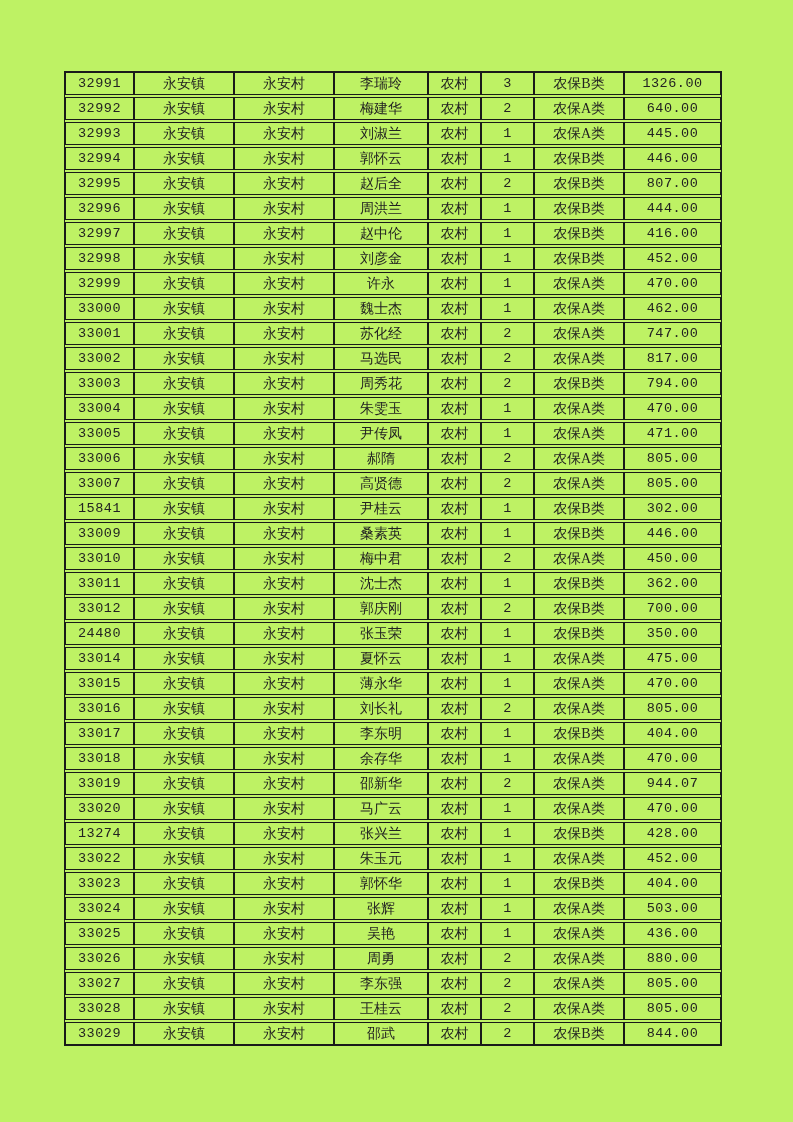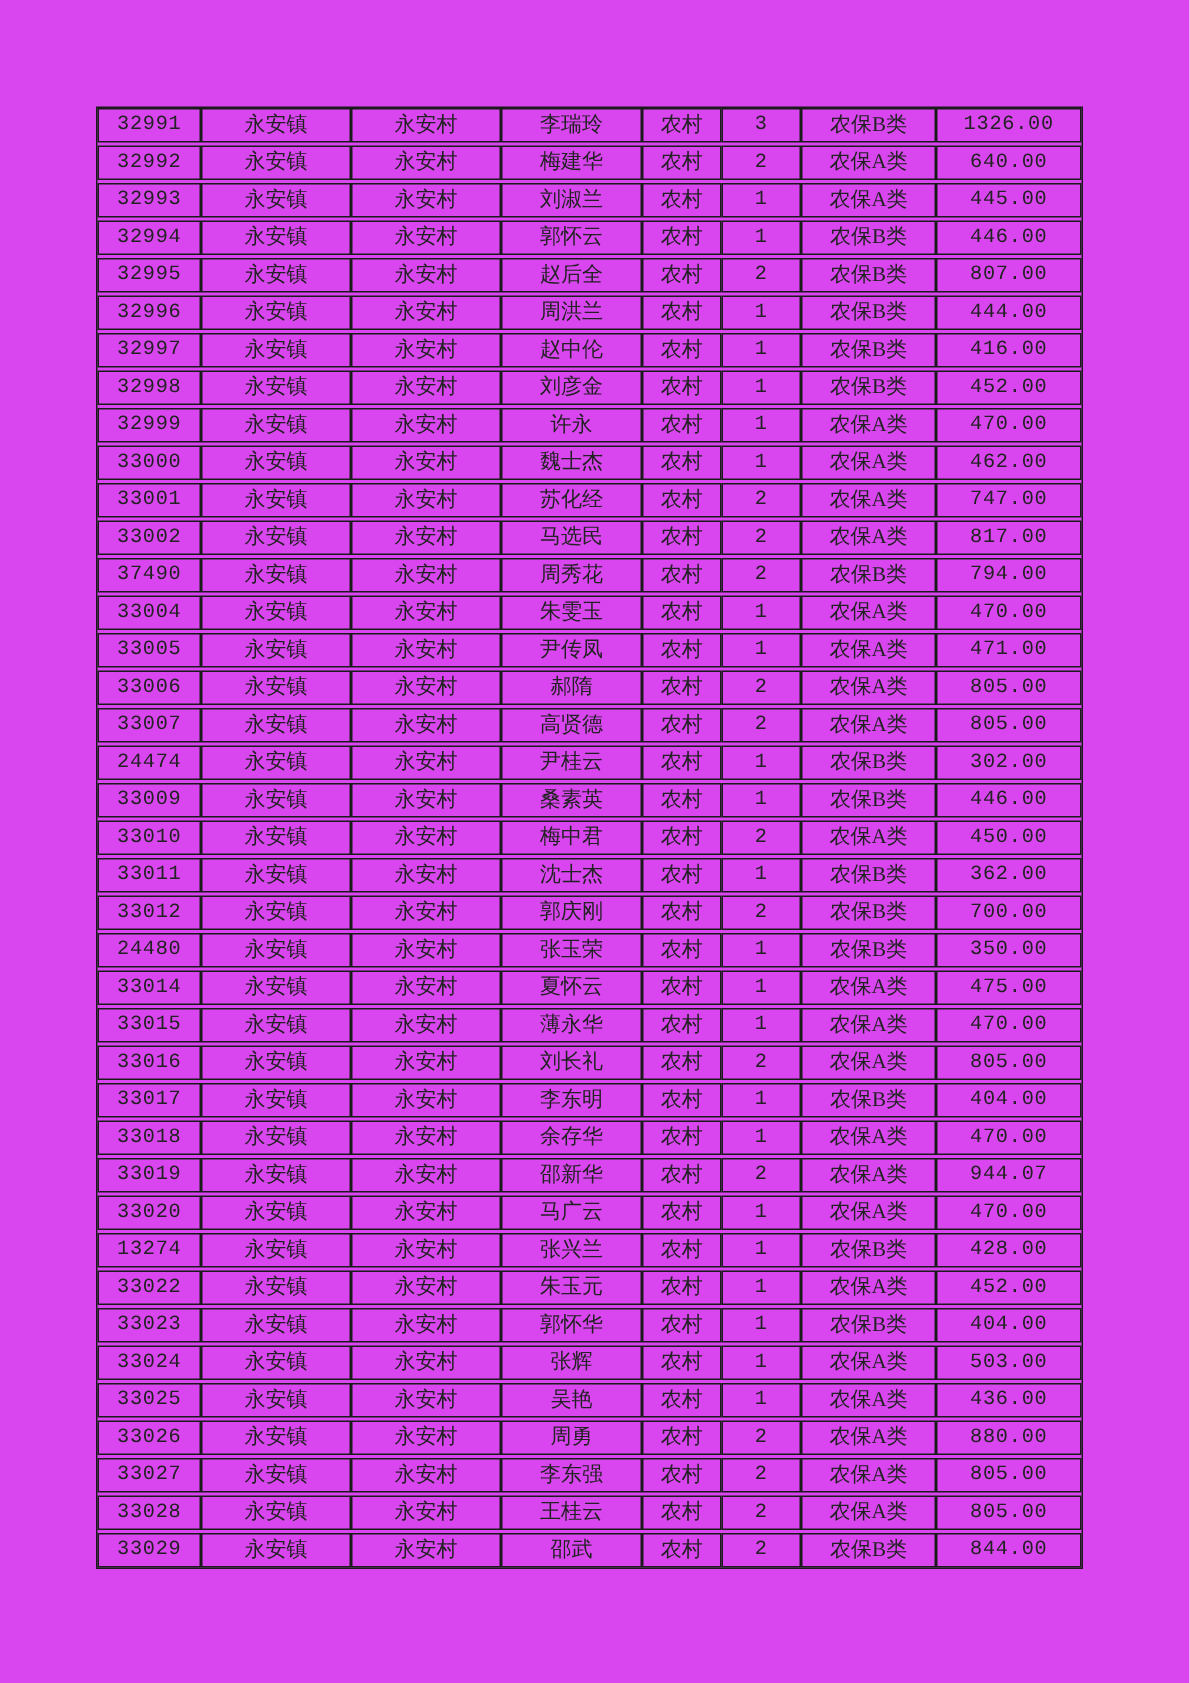--- a/index.html
+++ b/index.html
@@ -4,21 +4,21 @@
 <style>
   html, body {
     margin: 0;
     padding: 0;
     background: #ffffff;
   }
   .sheet {
     position: relative;
     width: 793px;
     height: 1122px;
-    background: #d946ef;
+    background: #bef264;
     overflow: hidden;
     font-family: "Liberation Serif", "DejaVu Serif", serif;
     color: #222222;
   }
   .records-table {
     position: absolute;
     left: 64px;
     top: 71px;
     width: 656px;
     border: 1px solid #1a1a1a;
@@ -187,21 +187,21 @@
     <div class="cell c-town">永安镇</div>
     <div class="cell c-village">永安村</div>
     <div class="cell c-name">马选民</div>
     <div class="cell c-type">农村</div>
     <div class="cell c-count num">2</div>
     <div class="cell c-category">农保A类</div>
     <div class="cell c-amount num">817.00</div>
   </div>
 
   <div class="row">
-    <div class="cell c-id num">37490</div>
+    <div class="cell c-id num">33003</div>
     <div class="cell c-town">永安镇</div>
     <div class="cell c-village">永安村</div>
     <div class="cell c-name">周秀花</div>
     <div class="cell c-type">农村</div>
     <div class="cell c-count num">2</div>
     <div class="cell c-category">农保B类</div>
     <div class="cell c-amount num">794.00</div>
   </div>
 
   <div class="row">
@@ -242,21 +242,21 @@
     <div class="cell c-town">永安镇</div>
     <div class="cell c-village">永安村</div>
     <div class="cell c-name">高贤德</div>
     <div class="cell c-type">农村</div>
     <div class="cell c-count num">2</div>
     <div class="cell c-category">农保A类</div>
     <div class="cell c-amount num">805.00</div>
   </div>
 
   <div class="row">
-    <div class="cell c-id num">24474</div>
+    <div class="cell c-id num">15841</div>
     <div class="cell c-town">永安镇</div>
     <div class="cell c-village">永安村</div>
     <div class="cell c-name">尹桂云</div>
     <div class="cell c-type">农村</div>
     <div class="cell c-count num">1</div>
     <div class="cell c-category">农保B类</div>
     <div class="cell c-amount num">302.00</div>
   </div>
 
   <div class="row">

